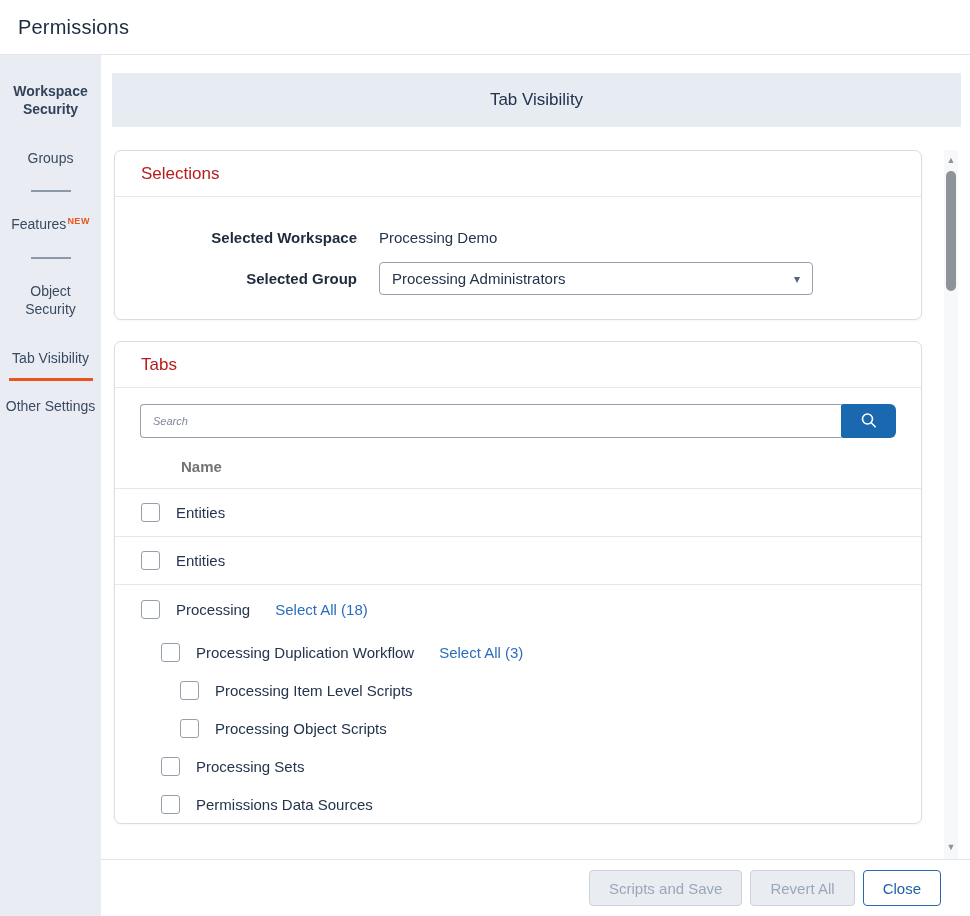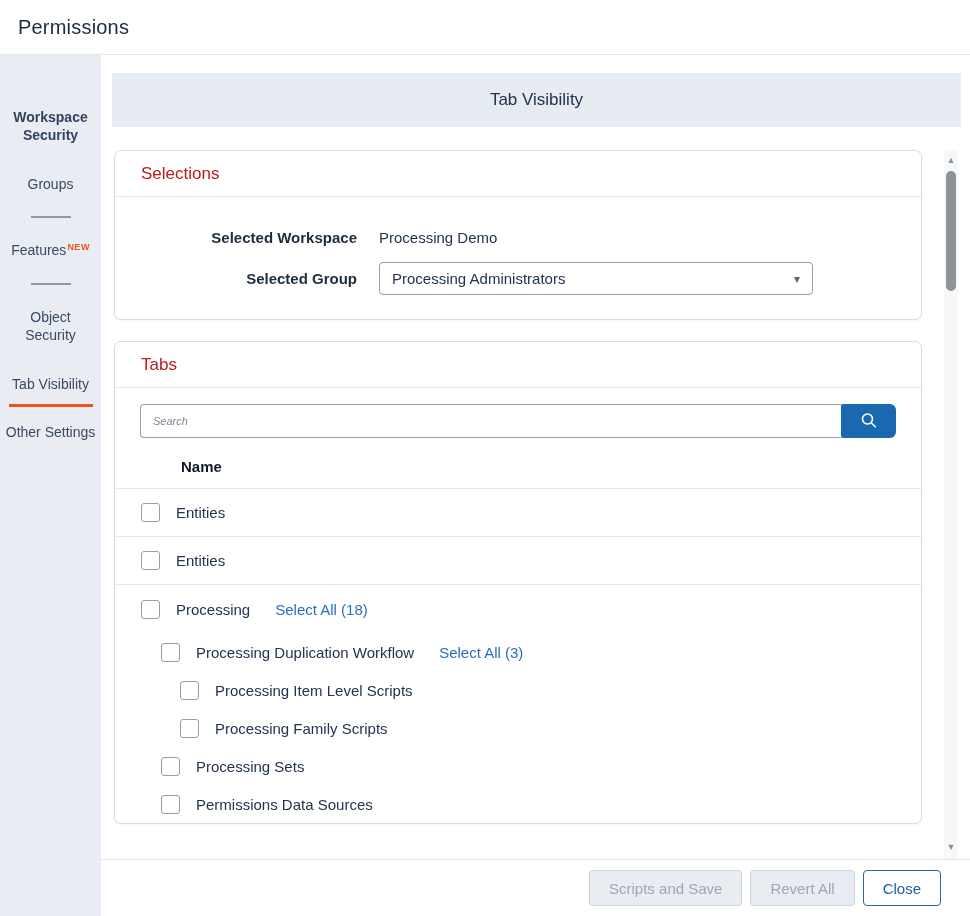--- a/index.html
+++ b/index.html
@@ -18,21 +18,21 @@
     display:flex; align-items:center; padding:0 18px; box-sizing:border-box;
   }
   .topbar h1 { margin:0; font-size:20px; font-weight:500; color:#1c2b40; letter-spacing:.2px; }
 
   
   .body-row { flex:1; display:flex; min-height:0; }
 
   
   .sidebar {
     width:101px; flex:0 0 101px; background:#e9edf3;
-    padding-top:38px; box-sizing:border-box; text-align:center;
+    padding-top:12px; box-sizing:border-box; text-align:center;
   }
   .side-item {
     position:relative; font-size:14px; color:#3a4a61;
     padding:15px 4px; line-height:1.32; cursor:pointer;
   }
   .side-item.bold { font-weight:bold; color:#33435c; }
   .side-item.active::after {
     content:""; position:absolute; left:9px; right:8px; bottom:1px;
     height:3px; background:#e8551f;
   }
@@ -88,21 +88,21 @@
     padding:0 12px; font-size:11px; font-family:"Liberation Sans", sans-serif;
     color:#24344d; outline:none;
   }
   .search-input::placeholder { font-style:italic; color:#7d8999; }
   .search-btn {
     width:55px; height:34px; flex:0 0 55px; border:none; cursor:pointer;
     background:#1a69b0; border-radius:2px 6px 6px 2px;
     display:flex; align-items:center; justify-content:center;
   }
   .name-header {
-    font-weight:bold; font-size:15px; color:#0f172a;
+    font-weight:bold; font-size:15px; color:#737373;
     padding:20px 0 13px 66px; border-bottom:1px solid #e4e7ec;
   }
 
   
   .tab-row { display:flex; align-items:center; box-sizing:border-box; }
   .tab-row.top { height:48px; }
   .tab-row:not(.top) { height:38px; }
   .tab-row.divided { border-bottom:1px solid #e4e7ec; }
   .tab-row.lvl0 { padding-left:26px; }
   .tab-row.lvl1 { padding-left:46px; }
@@ -243,21 +243,21 @@
                 </div>
                 <div class="tab-row lvl2">
                   <div class="row-inner">
                     <span class="checkbox"></span>
                     <span class="row-label">Processing Item Level Scripts</span>
                   </div>
                 </div>
                 <div class="tab-row lvl2">
                   <div class="row-inner">
                     <span class="checkbox"></span>
-                    <span class="row-label">Processing Family Scripts</span>
+                    <span class="row-label">Processing Object Scripts</span>
                   </div>
                 </div>
                 <div class="tab-row lvl1">
                   <div class="row-inner">
                     <span class="checkbox"></span>
                     <span class="row-label">Processing Sets</span>
                   </div>
                 </div>
                 <div class="tab-row lvl1">
                   <div class="row-inner">

